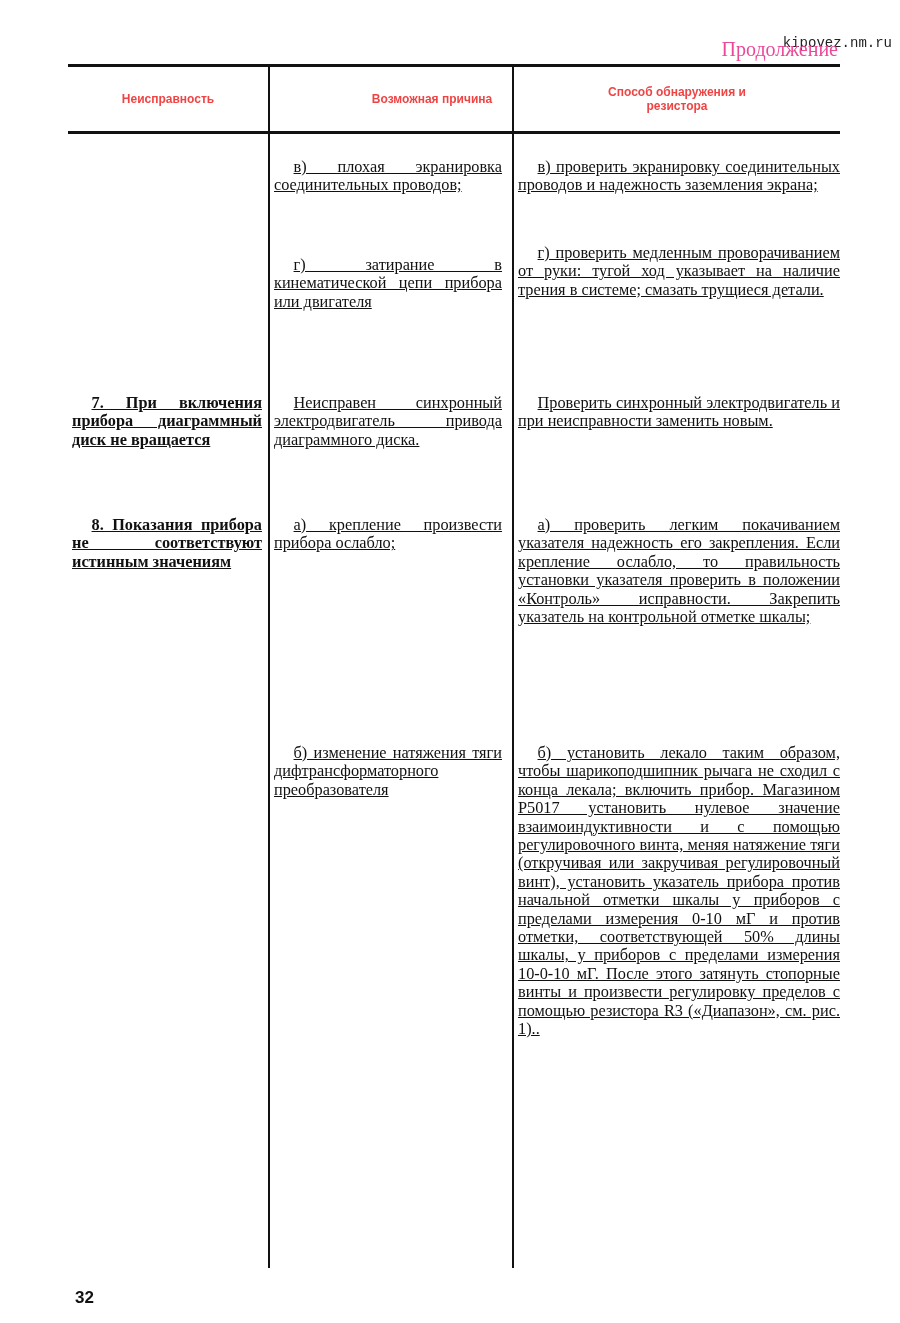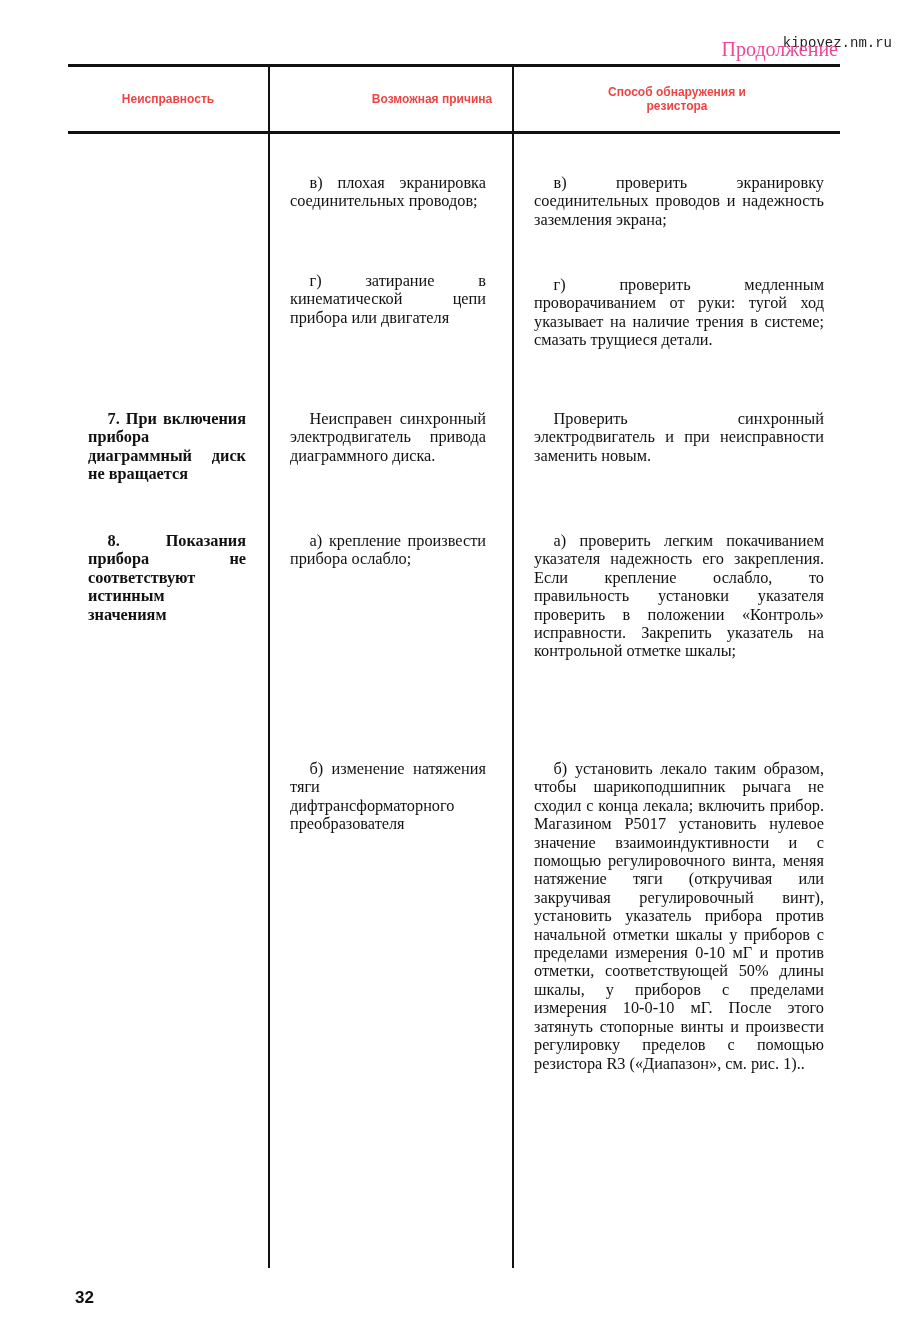--- a/index.html
+++ b/index.html
@@ -17,21 +17,21 @@
   .hdr { position: absolute; top: 67px; height: 64px; display: flex; align-items: center; justify-content: center;
          text-align: center; font-family: "Liberation Sans", "DejaVu Sans", sans-serif; font-weight: bold;
          font-size: 12px; line-height: 14px; color: #ef4444; }
   .h1 { left: 68px; width: 200px; }
   .h2 { left: 270px; width: 242px; padding-left: 41px; }
   .h3 { left: 514px; width: 326px; }
   .cell { position: absolute; font-size: 16.3px; line-height: 18.4px; text-align: justify; color: #111; }
   .c1 { left: 72px; width: 190px; font-weight: bold; }
   .c2 { left: 274px; width: 228px; }
   .c3 { left: 518px; width: 322px; }
-  .cell p { margin: 16px; text-indent: 1.2em; }
+  .cell p { margin: 0; text-indent: 1.2em; text-decoration: underline; }
   .page-num { position: absolute; left: 75px; top: 1288px; font-size: 17px; font-weight: bold;
               font-family: "Liberation Sans", sans-serif; }
 </style>
 </head>
 <body>
 
 <div class="site">kipovez.nm.ru</div>
 <div class="cont">Продолжение</div>
 
 <div class="rule r1"></div>
@@ -48,21 +48,21 @@
 <div class="cell c2" style="top:158px;">
     <p>в) плохая экранировка соединительных проводов;</p>
   </div>
 <div class="cell c3" style="top:158px;">
     <p>в) проверить экранировку соединительных проводов и надежность заземления экрана;</p>
   </div>
 
 <div class="cell c2" style="top:256px;">
     <p>г) затирание в кинематической цепи прибора или двигателя</p>
   </div>
-<div class="cell c3" style="top:260px;">
+<div class="cell c3" style="top:244px;">
     <p>г) проверить медленным проворачиванием от руки: тугой ход указывает на наличие трения в системе; смазать трущиеся детали.</p>
   </div>
 
 <div class="cell c1" style="top:394px;">
     <p>7. При включения прибора диаграммный диск не вращается</p>
   </div>
 <div class="cell c2" style="top:394px;">
     <p>Неисправен синхронный электродвигатель привода диаграммного диска.</p>
   </div>
 <div class="cell c3" style="top:394px;">

